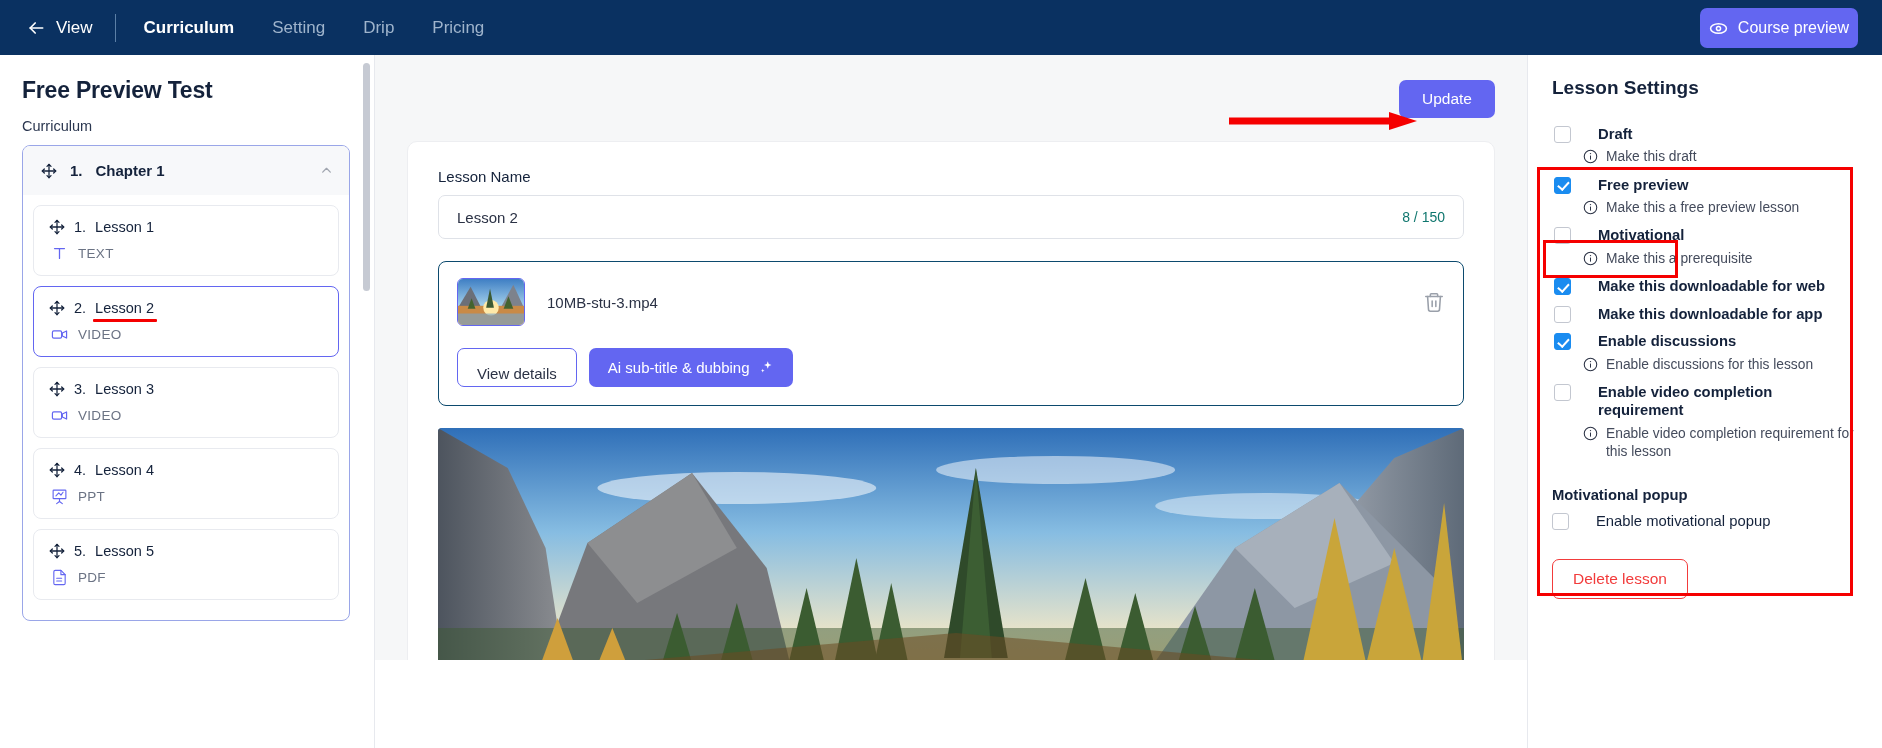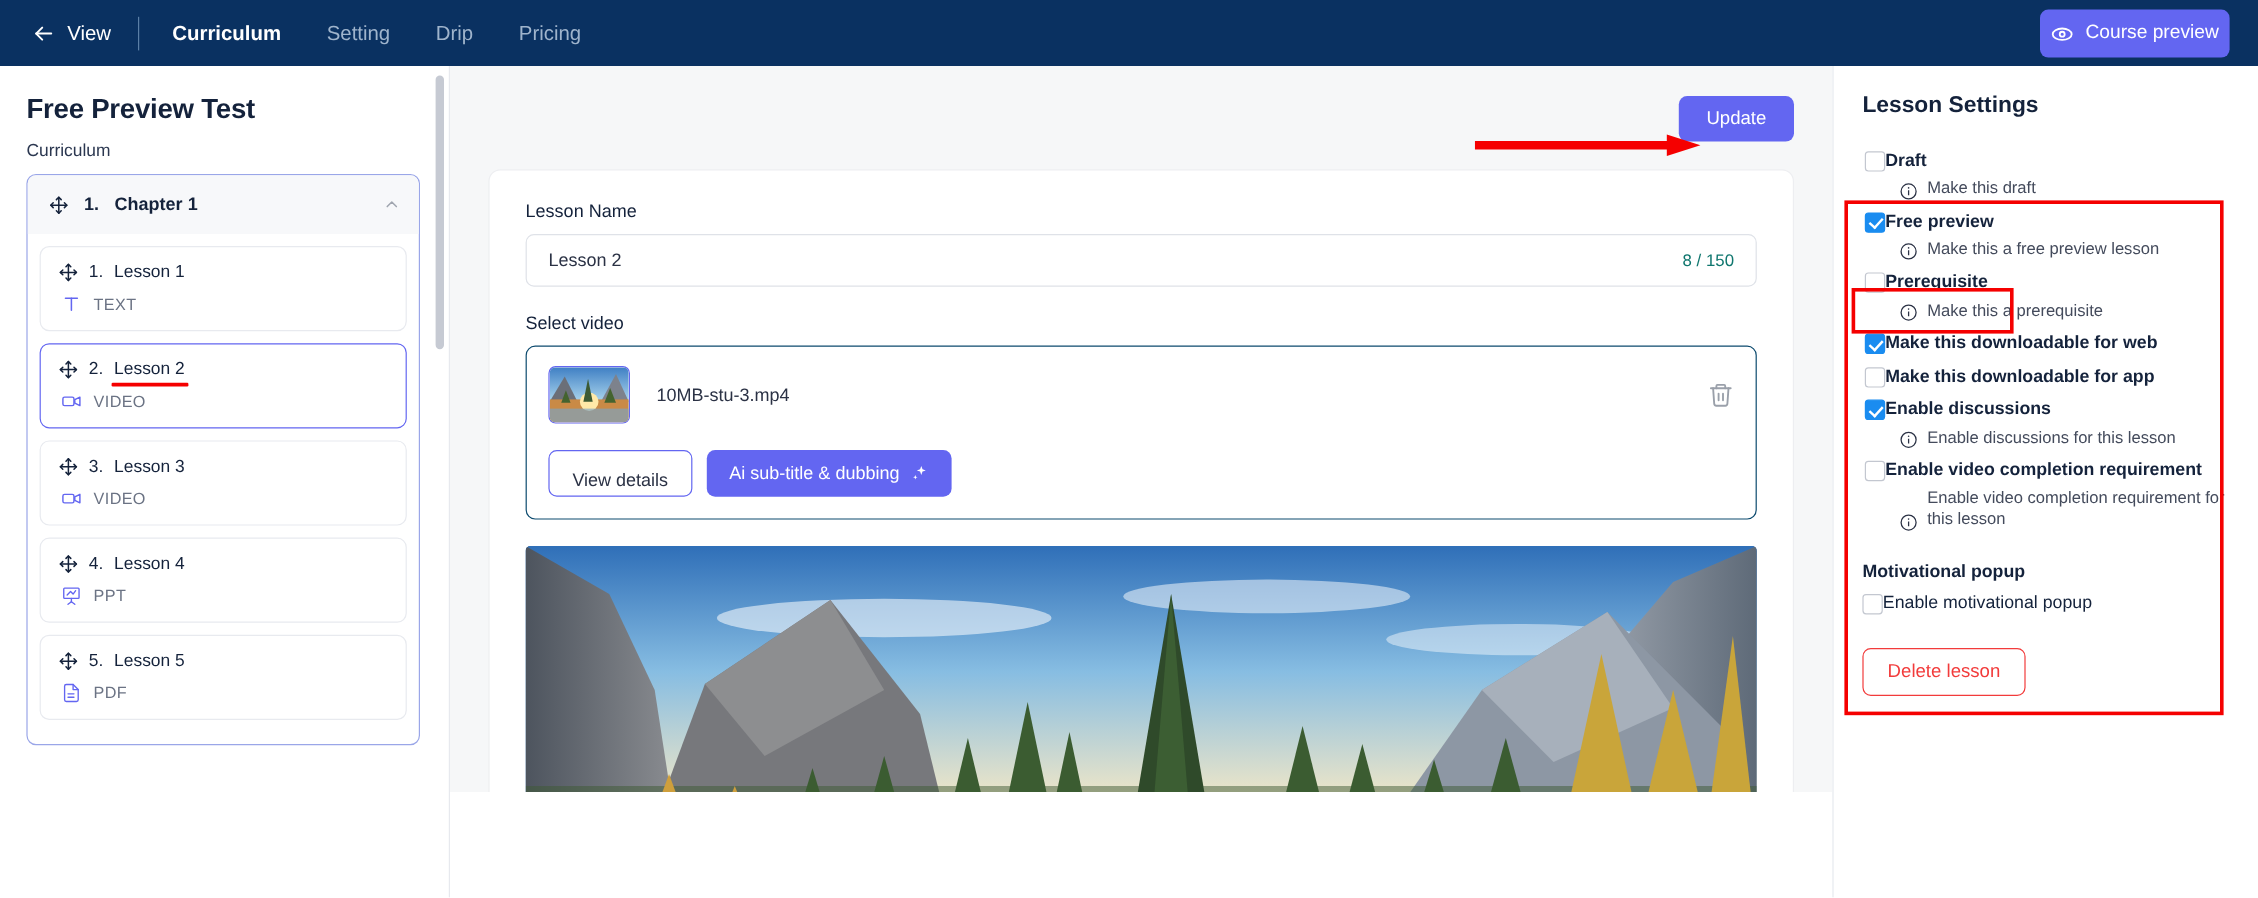--- a/index.html
+++ b/index.html
@@ -184,36 +184,36 @@
     position: absolute; top: 55px; left: 1527px;
     width: 355px; height: 693px;
     background: #ffffff; border-left: 1px solid #e7e9ee;
     padding: 22px 20px 0 24px;
     overflow: hidden;
   }
   .panel-title {
     font-size: 19px; font-weight: 700; color: #14223b; margin-bottom: 17px;
   }
   .settings-group { position: relative; padding: 6px 4px 10px 2px; }
-  .opt-row { display: flex; align-items: flex-start; gap: 0; margin-top: 9px; }
+  .opt-row { display: flex; align-items: flex-start; gap: 27px; margin-top: 9px; }
   .opt-row:first-child { margin-top: 3px; }
   .cbox {
     width: 17px; height: 17px; border: 1.6px solid #c3c7d0;
     border-radius: 3px; background: #fff; flex: none; margin-top: 1px;
     cursor: pointer;
   }
   .cbox.checked { background: #1a8cf0; border-color: #1a8cf0; position: relative; }
   .cbox.checked::after {
     content: ""; position: absolute; left: 5px; top: 1.5px;
     width: 4.5px; height: 9px; border: solid #fff;
     border-width: 0 2.2px 2.2px 0; transform: rotate(42deg);
   }
   .opt-label { font-size: 14.8px; font-weight: 700; color: #14223b; line-height: 1.25; }
   .opt-hint {
-    display: flex; align-items: flex-end; gap: 8px;
+    display: flex; align-items: flex-start; gap: 8px;
     margin: 5px 0 0 29px;
   }
   .info-icon { width: 15px; height: 15px; flex: none; margin-top: 1px; display: block; }
   .hint-text { font-size: 13.8px; color: #444b5c; line-height: 1.32; }
   .subhead {
     font-size: 14.8px; font-weight: 700; color: #14223b; margin-top: 16px;
   }
   .delete-btn {
     margin-top: 28px; height: 40px; padding: 0 20px;
     border: 1.3px solid #f23b3b; background: #fff; color: #f23b3b;
@@ -410,21 +410,20 @@
 
     <div class="content-card">
       <div class="field-label">Lesson Name</div>
       <div class="text-input">
         <span class="value">Lesson 2</span>
         <span class="counter">8 / 150</span>
       </div>
 
       <div class="section-gap"></div>
 
-      <div class="field-label">Select video</div>
       <div class="video-box">
         <div class="video-row">
           <div class="video-thumb">
             <svg viewBox="0 0 68 48" preserveAspectRatio="none" style="width:100%;height:100%;display:block">
               <defs>
                 <linearGradient id="tsky" x1="0" y1="0" x2="0" y2="1">
                   <stop offset="0%" stop-color="#3f7fc4"></stop>
                     <stop offset="55%" stop-color="#9ecbe8"></stop>
                   <stop offset="100%" stop-color="#ffd9a0"></stop>
                 </linearGradient>
@@ -558,21 +557,21 @@
         <svg class="info-icon" viewBox="0 0 24 24" fill="none" stroke="#2b3245" stroke-width="1.7">
           <circle cx="12" cy="12" r="10"></circle>
             <line x1="12" y1="10.5" x2="12" y2="17"></line>
           <circle cx="12" cy="7.3" r="1.1" fill="#2b3245" stroke="none"></circle>
         </svg>
         <span class="hint-text">Make this a free preview lesson</span>
       </div>
 
       <div class="opt-row">
         <div class="cbox"></div>
-        <div class="opt-label">Prerequisite</div>
+        <div class="opt-label">Motivational</div>
       </div>
       <div class="opt-hint">
         <svg class="info-icon" viewBox="0 0 24 24" fill="none" stroke="#2b3245" stroke-width="1.7">
           <circle cx="12" cy="12" r="10"></circle>
             <line x1="12" y1="10.5" x2="12" y2="17"></line>
           <circle cx="12" cy="7.3" r="1.1" fill="#2b3245" stroke="none"></circle>
         </svg>
         <span class="hint-text">Make this a prerequisite</span>
       </div>
 

